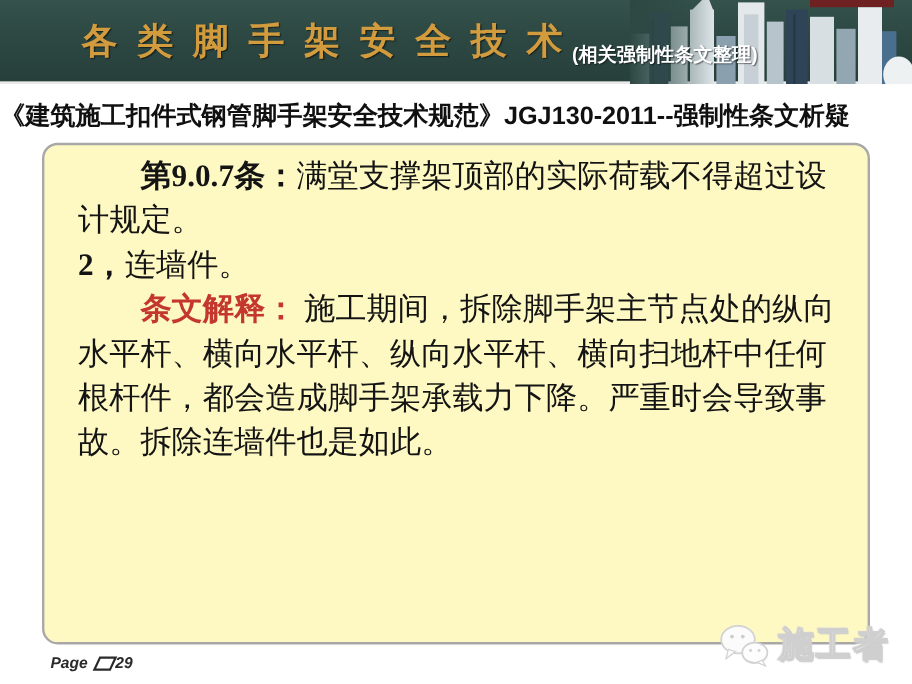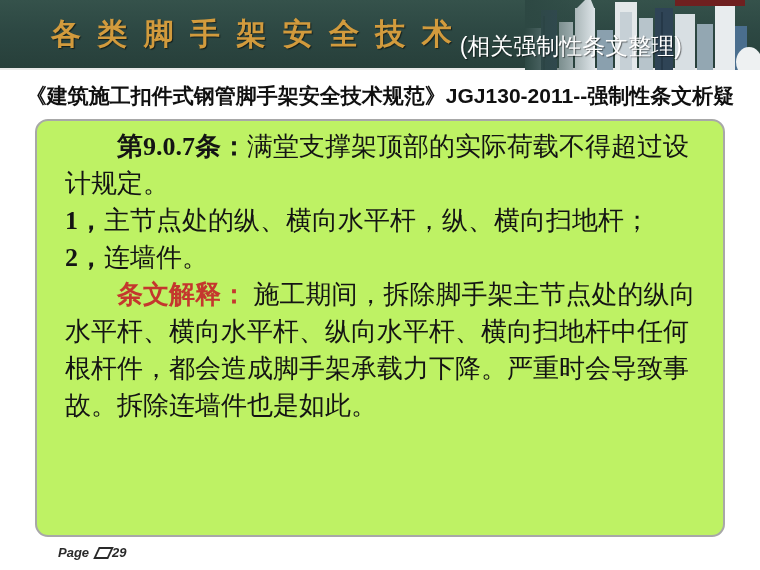--- a/index.html
+++ b/index.html
@@ -4,61 +4,61 @@
 <style>
   html,body{margin:0;padding:0;background:#ffffff;}
   .slide{
     position:relative;width:760px;height:570px;background:#ffffff;overflow:hidden;
     font-family:"Liberation Sans",sans-serif;
   }
   
   .banner{
     position:absolute;left:0;top:0;width:760px;height:70px;
     background:linear-gradient(180deg,#35524b 0%,#2d4843 45%,#273f3a 100%);
-    display:flex;align-items:center;box-sizing:border-box;padding-left:51px;
+    display:flex;align-items:center;box-sizing:border-box;padding-left:68px;
     border-bottom:2px solid #e9e9e9;
   }
   .banner-title{
     position:relative;z-index:2;
     color:#d29b3d;font-size:30px;font-weight:700;letter-spacing:4px;
     white-space:nowrap;text-shadow:1px 1px 1px rgba(0,0,0,.55);
     font-family:"Liberation Sans",sans-serif;
   }
   .banner-paren{
     position:relative;z-index:2;
-    color:#ffffff;font-size:23px;font-weight:400;margin-left:4px;margin-top:25px;
+    color:#ffffff;font-size:16px;font-weight:700;margin-left:4px;margin-top:25px;
     white-space:nowrap;text-shadow:1px 1px 1px rgba(0,0,0,.5);
   }
   .skyline{position:absolute;right:0;top:0;width:235px;height:70px;z-index:1;}
   
   .doc-line{
-    position:absolute;left:0;top:82px;width:760px;text-align:center;
+    position:absolute;left:0;top:82px;width:760px;text-align:left;
     color:#101010;font-size:21px;font-weight:700;letter-spacing:0px;
     font-family:"Liberation Sans",sans-serif;white-space:nowrap;
   }
   
   .content-box{
     position:absolute;left:35px;top:119px;width:690px;height:418px;
-    background:#bef264;border:2px solid #a8a8a8;border-radius:13px;
+    background:#fef9c3;border:2px solid #a8a8a8;border-radius:13px;
     box-sizing:border-box;padding:7px 26px 0 28px;overflow:hidden;
   }
   .para{
     font-family:"Liberation Serif","DejaVu Serif",serif;
     font-size:26px;line-height:37px;color:#141414;margin:0;text-align:left;
   }
   .para.indent{text-indent:2em;}
   .lbl{font-weight:700;}
   .lbl.red1{color:#b4463f;}
   .lbl.red2{color:#c4372e;}
   .lbl.num{font-weight:700;}
   
   .page-num{
     position:absolute;left:42px;top:545px;
     font-size:13px;font-weight:700;font-style:italic;color:#2a2a2a;
-    display:flex;align-items:center;margin-left:16px;
+    display:flex;align-items:center;
   }
   .pg-box{
     display:inline-block;width:11px;height:8px;border:2px solid #2a2a2a;
     transform:skewX(-25deg);margin:0 1px 0 7px;
   }
   
   .watermark{
     position:absolute;right:18px;top:518px;display:flex;align-items:center;z-index:3;
   }
   .wm-text{
@@ -102,25 +102,37 @@
       <rect x="0" y="0" width="70" height="70" fill="url(#fadeL)"></rect>
     </svg>
     <span class="banner-title">各 类 脚 手 架 安 全 技 术</span>
     <span class="banner-paren">(相关强制性条文整理)</span>
   </div>
 
   <div class="doc-line">《建筑施工扣件式钢管脚手架安全技术规范》JGJ130-2011--强制性条文析疑</div>
 
   <div class="content-box">
     <p class="para indent"><span class="lbl">第9.0.7条：</span><span>满堂支撑架顶部的实际荷载不得超过设计规定。</span></p>
-    <p class="para"><span class="lbl num">1，</span><span>主节点处的纵、横向水平杆，纵、横向扫地杆；</span></p>
     <p class="para"><span class="lbl num">2，</span><span>连墙件。</span></p>
     <p class="para indent"><span class="lbl red2">条文解释：</span><span> 施工期间，拆除脚手架主节点处的纵向水平杆、横向水平杆、纵向水平杆、横向扫地杆中任何根杆件，都会造成脚手架承载力下降。严重时会导致事故。拆除连墙件也是如此。</span></p>
   </div>
 
   <div class="page-num">
     <span>Page</span>
     <span class="pg-box"></span>
     <span>29</span>
   </div>
 
+  <div class="watermark">
+    <svg width="42" height="36" viewBox="0 0 42 36" aria-hidden="true">
+      <ellipse cx="16" cy="13" rx="14" ry="11.5" fill="#fbfbfb" stroke="#d2d2d2" stroke-width="1.5"></ellipse>
+      <polygon points="8,21 6,29 14,23" fill="#fbfbfb" stroke="#d2d2d2" stroke-width="1"></polygon>
+      <circle cx="11" cy="10.5" r="1.6" fill="#cdcdcd"></circle>
+      <circle cx="20" cy="10.5" r="1.6" fill="#cdcdcd"></circle>
+      <ellipse cx="30" cy="24" rx="10.5" ry="8.5" fill="#fdfdfd" stroke="#d2d2d2" stroke-width="1.5"></ellipse>
+      <polygon points="36,30 39,35 32,32" fill="#fdfdfd" stroke="#d2d2d2" stroke-width="1"></polygon>
+      <circle cx="26.5" cy="22" r="1.3" fill="#d5d5d5"></circle>
+      <circle cx="33.5" cy="22" r="1.3" fill="#d5d5d5"></circle>
+    </svg>
+    <span class="wm-text">施工者</span>
+  </div>
 
 </div>
 
 </body></html>

